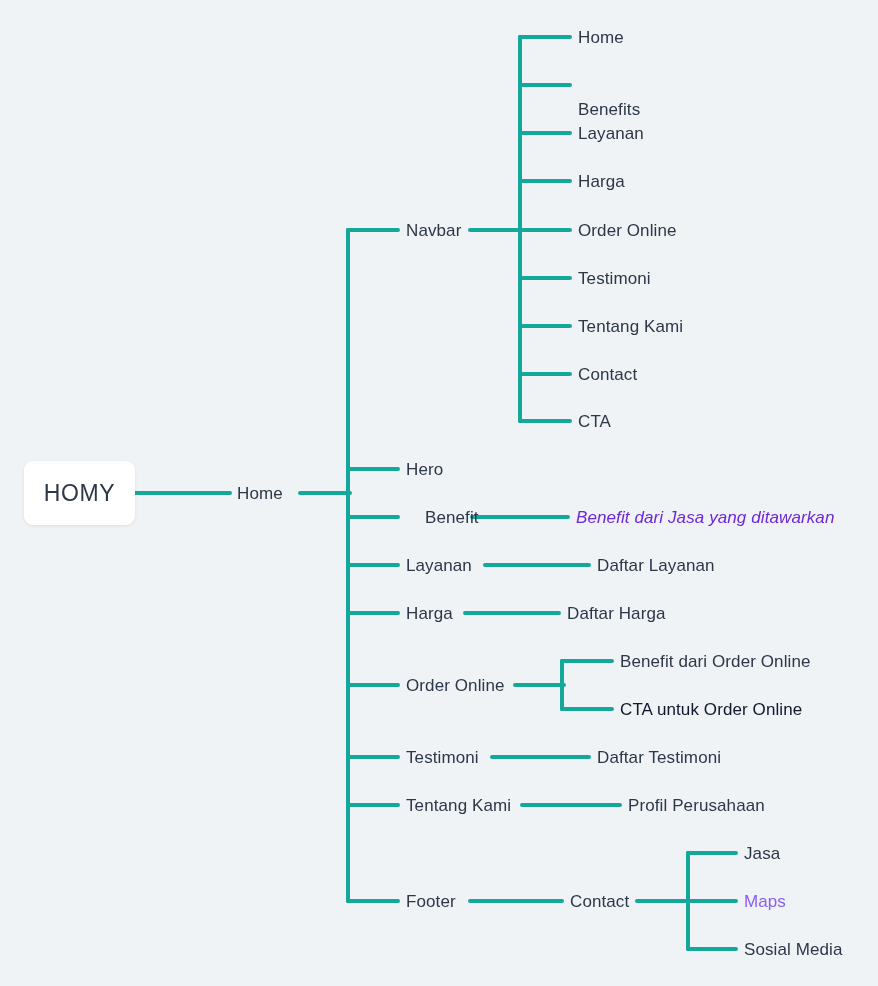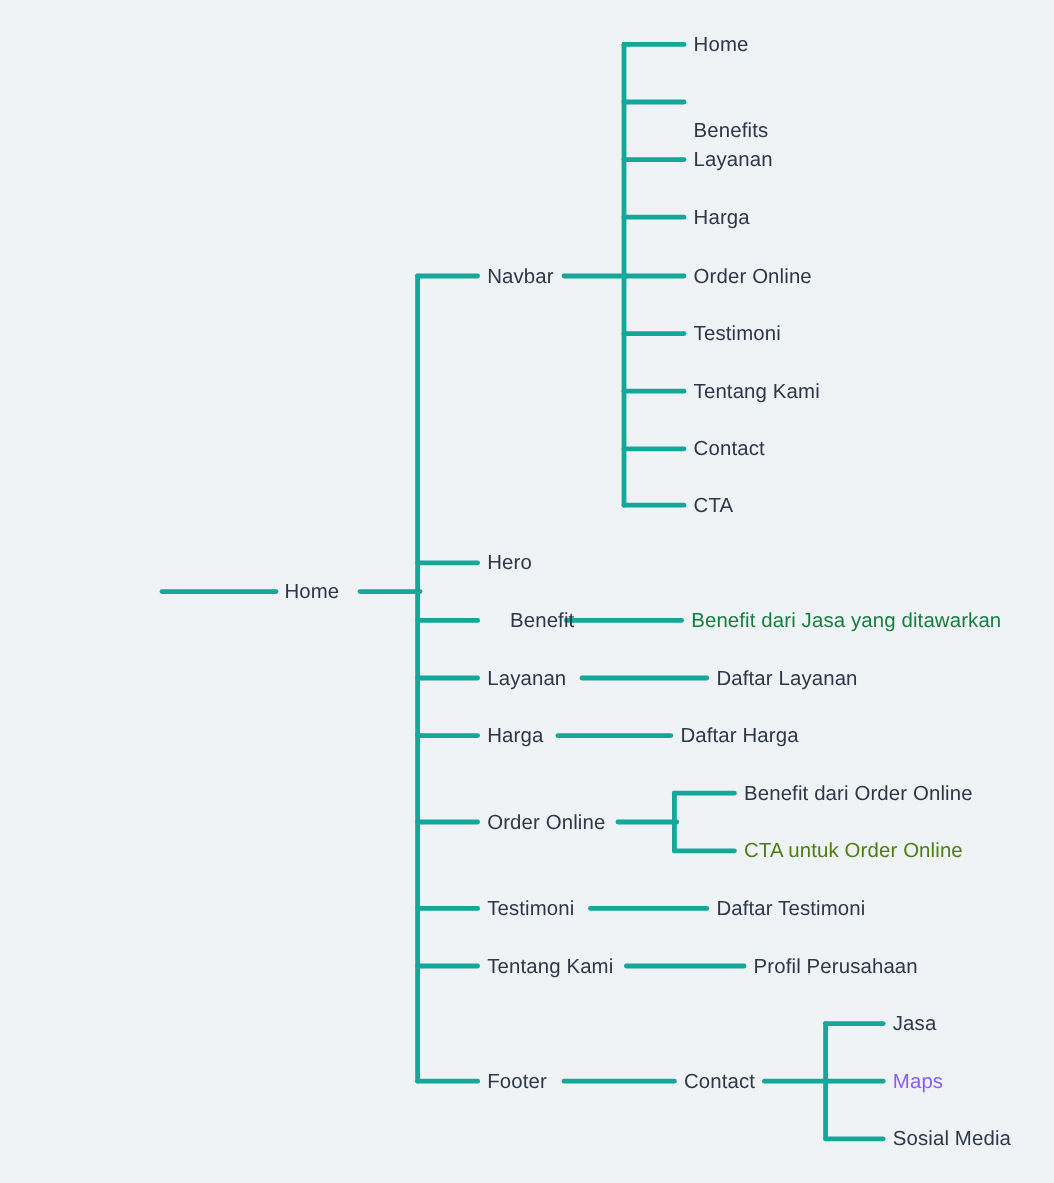--- a/index.html
+++ b/index.html
@@ -97,45 +97,48 @@
         <line x1="522" y1="805" x2="620" y2="805" stroke="#14a89b" stroke-width="4" stroke-linecap="round"></line>
         <line x1="470" y1="901" x2="562" y2="901" stroke="#14a89b" stroke-width="4" stroke-linecap="round"></line>
         <line x1="637" y1="901" x2="690" y2="901" stroke="#14a89b" stroke-width="4" stroke-linecap="round"></line>
         <line x1="688" y1="853" x2="688" y2="949" stroke="#14a89b" stroke-width="4" stroke-linecap="round"></line>
         <line x1="688" y1="853" x2="736" y2="853" stroke="#14a89b" stroke-width="4" stroke-linecap="round"></line>
         <line x1="688" y1="901" x2="736" y2="901" stroke="#14a89b" stroke-width="4" stroke-linecap="round"></line>
         <line x1="688" y1="949" x2="736" y2="949" stroke="#14a89b" stroke-width="4" stroke-linecap="round"></line>
       </g>
   </svg>
 
+  <div class="root-box" style="left: 24px; top: 461px; width: 111px; height: 64px; background: rgb(255, 255, 255);">
+    <span class="root-box-label" style="color: rgb(45, 55, 72);">HOMY</span>
+  </div>
 
   <div id="label-layer">
       <div class="node-label" style="left: 406px; top: 230px; color: rgb(45, 55, 72);">Navbar</div>
       <div class="node-label" style="left: 406px; top: 469px; color: rgb(45, 55, 72);">Hero</div>
       <div class="node-label" style="left: 406px; top: 517px; color: rgb(45, 55, 72); margin-left: 19px;">Benefit</div>
       <div class="node-label" style="left: 406px; top: 565px; color: rgb(45, 55, 72);">Layanan</div>
       <div class="node-label" style="left: 406px; top: 613px; color: rgb(45, 55, 72);">Harga</div>
       <div class="node-label" style="left: 406px; top: 685px; color: rgb(45, 55, 72);">Order Online</div>
       <div class="node-label" style="left: 406px; top: 757px; color: rgb(45, 55, 72);">Testimoni</div>
       <div class="node-label" style="left: 406px; top: 805px; color: rgb(45, 55, 72);">Tentang Kami</div>
       <div class="node-label" style="left: 406px; top: 901px; color: rgb(45, 55, 72);">Footer</div>
       <div class="node-label" style="left: 578px; top: 37px; color: rgb(45, 55, 72);">Home</div>
       <div class="node-label" style="left: 578px; top: 85px; color: rgb(45, 55, 72); margin-top: 24px;">Benefits</div>
       <div class="node-label" style="left: 578px; top: 133px; color: rgb(45, 55, 72);">Layanan</div>
       <div class="node-label" style="left: 578px; top: 181px; color: rgb(45, 55, 72);">Harga</div>
       <div class="node-label" style="left: 578px; top: 230px; color: rgb(45, 55, 72);">Order Online</div>
       <div class="node-label" style="left: 578px; top: 278px; color: rgb(45, 55, 72);">Testimoni</div>
       <div class="node-label" style="left: 578px; top: 326px; color: rgb(45, 55, 72);">Tentang Kami</div>
       <div class="node-label" style="left: 578px; top: 374px; color: rgb(45, 55, 72);">Contact</div>
       <div class="node-label" style="left: 578px; top: 421px; color: rgb(45, 55, 72);">CTA</div>
-      <div class="node-label" style="left: 576px; top: 517px; color: #15803d;">Benefit dari Jasa yang ditawarkan</div>
+      <div class="node-label" style="left: 576px; top: 517px; color: #6d28d9; font-style: italic;">Benefit dari Jasa yang ditawarkan</div>
       <div class="node-label" style="left: 597px; top: 565px; color: rgb(45, 55, 72);">Daftar Layanan</div>
       <div class="node-label" style="left: 567px; top: 613px; color: rgb(45, 55, 72);">Daftar Harga</div>
       <div class="node-label" style="left: 620px; top: 661px; color: rgb(45, 55, 72);">Benefit dari Order Online</div>
-      <div class="node-label" style="left: 620px; top: 709px; color: #4d7c0f;">CTA untuk Order Online</div>
+      <div class="node-label" style="left: 620px; top: 709px; color: #0f172a;">CTA untuk Order Online</div>
       <div class="node-label" style="left: 597px; top: 757px; color: rgb(45, 55, 72);">Daftar Testimoni</div>
       <div class="node-label" style="left: 628px; top: 805px; color: rgb(45, 55, 72);">Profil Perusahaan</div>
       <div class="node-label" style="left: 570px; top: 901px; color: rgb(45, 55, 72);">Contact</div>
       <div class="node-label" style="left: 744px; top: 853px; color: rgb(45, 55, 72);">Jasa</div>
       <div class="node-label" style="left: 744px; top: 901px; color: #8b5cf6;">Maps</div>
       <div class="node-label" style="left: 744px; top: 949px; color: rgb(45, 55, 72); text-align: center;">Sosial Media</div>
       <div class="node-label" style="left: 237px; top: 493px; color: rgb(45, 55, 72);">Home</div>
     </div>
 
 </div>

